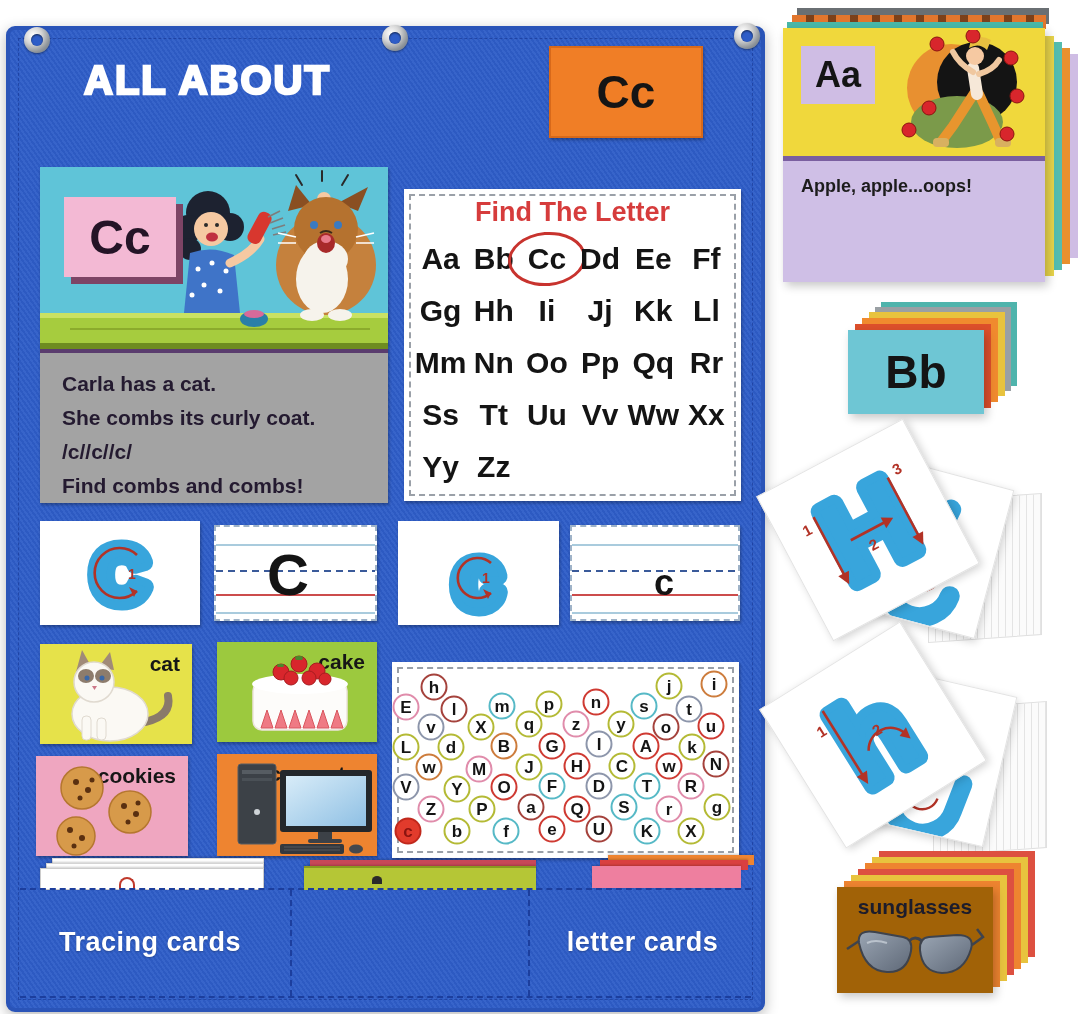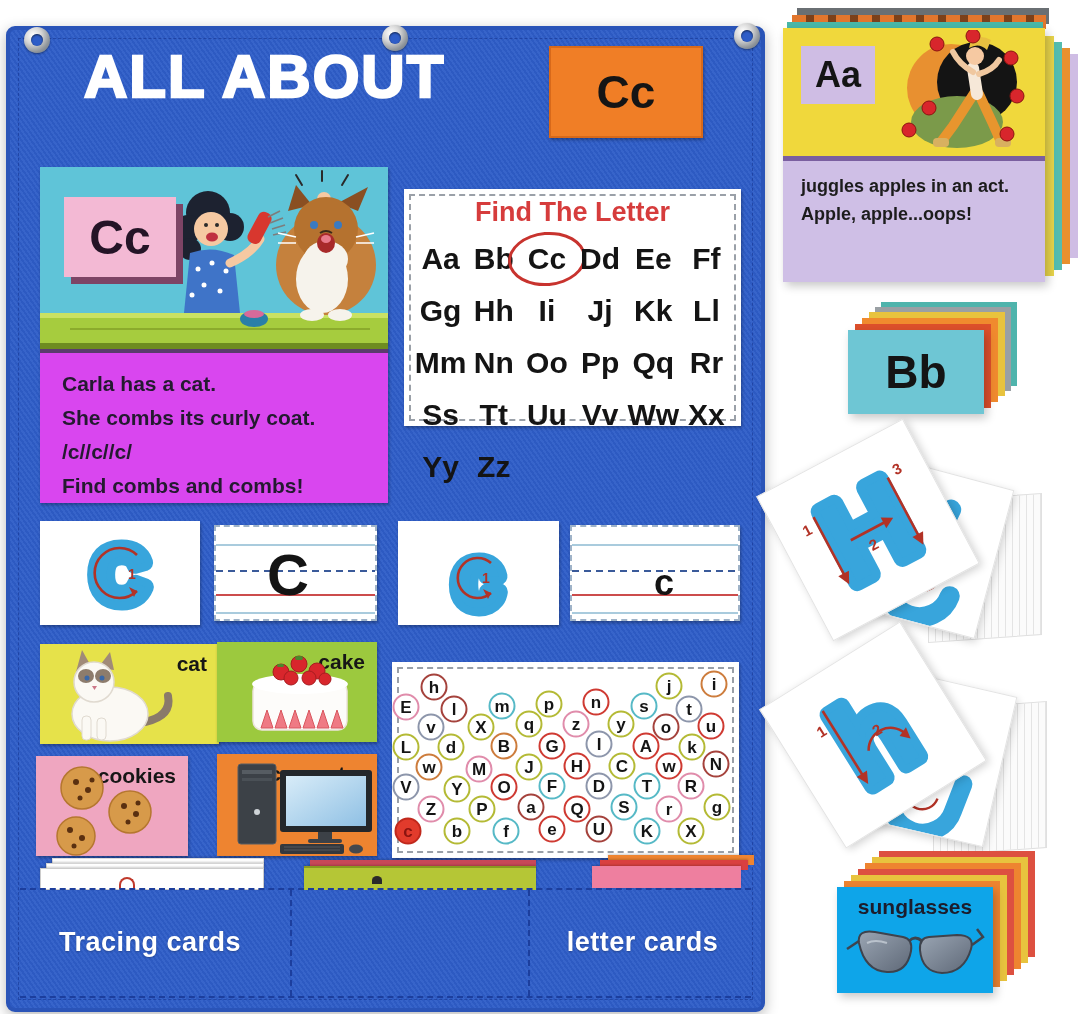--- a/index.html
+++ b/index.html
@@ -8,37 +8,37 @@
   
   #chart{position:absolute;left:6px;top:26px;width:751px;height:978px;background:#2e5dc8;
          border:4px solid #2a54b8;border-radius:9px;box-shadow:0 4px 14px rgba(0,0,0,.28)}
   #chart .texture{position:absolute;inset:0;border-radius:6px;pointer-events:none;
       background:repeating-linear-gradient(55deg,rgba(255,255,255,.045) 0 2px,rgba(0,0,0,.03) 2px 4px)}
   .stitch{position:absolute;border-color:#1c3e9d;pointer-events:none}
   .grommet{position:absolute;width:26px;height:26px;border-radius:50%;
       background:radial-gradient(circle at 35% 32%,#ffffff,#d6d6d6 35%,#8f959b 68%,#666c72);box-shadow:0 1px 2px rgba(0,0,0,.4)}
   .grommet .hole{position:absolute;left:7px;top:7px;width:12px;height:12px;border-radius:50%;
       background:#2e5dc8;box-shadow:inset 0 1px 2px rgba(0,0,0,.6)}
-  .chart-title{position:absolute;left:74px;top:12px;color:#fff;font-weight:bold;font-size:60px;
+  .chart-title{position:absolute;left:74px;top:28px;color:#fff;font-weight:bold;font-size:40px;
       letter-spacing:2px;-webkit-text-stroke:2.5px #fff;text-shadow:0 1px 1px rgba(0,0,0,.15)}
   .header-card{position:absolute;left:539px;top:16px;width:150px;height:88px;background:#f07e26;
       border:2px solid #d8691a;display:flex;align-items:center;justify-content:center;
       font-size:46px;font-weight:bold;color:#151515;box-shadow:1px 2px 3px rgba(0,0,0,.3)}
   .card{position:absolute;background:#fff;box-shadow:1px 2px 3px rgba(0,0,0,.3)}
   
   .story-card{left:30px;top:137px;width:348px;height:336px;background:#5fc4d8;overflow:hidden}
   .story-top{position:absolute;left:0;top:0;width:348px;height:182px}
   .story-label{position:absolute;left:24px;top:30px;width:112px;height:80px;background:#f3b9d4;
       box-shadow:7px 7px 0 #7d4465;display:flex;align-items:center;justify-content:center;
       font-size:48px;font-weight:bold;color:#241427}
-  .story-text{position:absolute;left:0;top:182px;width:348px;height:154px;background:#d946ef;
+  .story-text{position:absolute;left:0;top:182px;width:348px;height:154px;background:#a3a3a3;
       border-top:4px solid #5a3c6e;padding:14px 0 0 22px;box-sizing:border-box}
   .story-text div{font-size:21px;font-weight:bold;color:#241a30;line-height:34px}
   
-  .find-letter{left:394px;top:159px;width:337px;height:237px}
+  .find-letter{left:394px;top:159px;width:337px;height:312px}
   .dash-inner{position:absolute;inset:5px;border:2px dashed #9aa0a8}
   .fl-title{position:absolute;left:0;right:0;top:8px;text-align:center;color:#d63c3c;
       font-size:27px;font-weight:bold}
   .fl-grid{position:absolute;left:10px;right:8px;top:44px;bottom:6px;display:grid;
       grid-template-columns:repeat(6,1fr);grid-auto-rows:52px}
   .fl-cell{display:flex;align-items:center;justify-content:center;font-size:30px;font-weight:bold;
       color:#141414;position:relative}
   .fl-ring{position:absolute;left:50%;top:50%;width:72px;height:48px;transform:translate(-50%,-50%) rotate(-5deg);
       border:3.5px solid #c8332e;border-radius:50%}
   
@@ -70,21 +70,21 @@
       display:flex;align-items:center;justify-content:center;font-size:36px;font-weight:bold;color:#141414}
   .aa-text{position:absolute;left:18px;top:144px}
   .aa-text div{font-size:18px;font-weight:bold;color:#1c1c1c;line-height:28px}
   .bb-front{left:848px;top:330px;width:136px;height:84px;background:#6ec6d4;display:flex;
       align-items:center;justify-content:center;font-size:46px;font-weight:bold;color:#141414}
   .edge{position:absolute}
   .fan{position:absolute;background:#fbfbfb;border:1px solid #e0e0e0;
       background-image:repeating-linear-gradient(90deg,transparent 0 6px,#e4e4e4 6px 7px)}
   .tcard{position:absolute;background:#fff;border:1px solid #e3e3e3;overflow:hidden;
       box-shadow:2px 3px 8px rgba(0,0,0,.18)}
-  .sg-front{left:837px;top:887px;width:156px;height:106px;background:#0ea5e9}
+  .sg-front{left:837px;top:887px;width:156px;height:106px;background:#a16207}
   .sg-label{position:absolute;top:8px;left:0;right:0;text-align:center;font-size:21px;
       font-weight:bold;color:#1c1c2c}
 </style>
 </head>
 <body>
 
 <div id="chart">
   <div class="texture"></div>
   <div class="stitch" style="left:8px;top:8px;right:8px;bottom:8px;border:1px dashed rgba(20,50,140,.55)"></div>
 
@@ -233,21 +233,21 @@
   <div class="card trace-card lines-card" style="left:560px;top:495px;width:170px;height:96px">
     <svg width="166" height="92" viewBox="0 0 166 92">
       <line x1="0" y1="18" x2="166" y2="18" stroke="#a9cbdd" stroke-width="2"></line>
       <line x1="0" y1="44" x2="166" y2="44" stroke="#3a5a9a" stroke-width="2" stroke-dasharray="7 5"></line>
       <line x1="0" y1="68" x2="166" y2="68" stroke="#cc4c4c" stroke-width="2"></line>
       <line x1="0" y1="86" x2="166" y2="86" stroke="#a9cbdd" stroke-width="2"></line>
       <text x="92" y="68" text-anchor="middle" font-family="Liberation Sans,sans-serif" font-weight="bold" font-size="36" fill="#141414">c</text>
     </svg>
   </div>
 
-  <div class="card photo-card" style="left: 30px; top: 614px; width: 152px; height: 100px; background: rgb(230, 226, 74); padding-left: 27px;">
+  <div class="card photo-card" style="left: 30px; top: 614px; width: 152px; height: 100px; background: rgb(230, 226, 74);">
     <span class="photo-label">cat</span>
     <svg class="photo-art" width="150" height="100" viewBox="0 0 150 100">
       <path d="M105 78 Q132 72 128 52" stroke="#8a7a6a" stroke-width="8" fill="none" stroke-linecap="round"></path>
       <ellipse cx="70" cy="70" rx="38" ry="27" fill="#fbf9f4" stroke="#e0dad0" stroke-width="1.5"></ellipse>
       <polygon points="36,28 42,6 52,24" fill="#a08a78"></polygon>
       <polygon points="58,24 70,8 74,26" fill="#a08a78"></polygon>
       <circle cx="54" cy="38" r="20" fill="#fbf9f4" stroke="#e0dad0" stroke-width="1.5"></circle>
       <ellipse cx="46" cy="32" rx="8" ry="7" fill="#8d7c6c"></ellipse>
       <ellipse cx="63" cy="32" rx="8" ry="7" fill="#8d7c6c"></ellipse>
       <circle cx="47" cy="34" r="2.5" fill="#3a68a8"></circle>
@@ -456,21 +456,20 @@
           <circle cx="118" cy="104" r="7"></circle>
         <circle cx="20" cy="100" r="7"></circle>
       </g>
     </svg>
     <div class="aa-label">
       <span>Aa</span>
     </div>
   </div>
   <div class="aa-divider"></div>
   <div class="aa-text">
-    <div>juggles apples in an act.</div>
     <div>Apple, apple...oops!</div>
   </div>
 </div>
 
 <div class="edge" style="left:881px;top:302px;width:136px;height:84px;background:#4fb4ac"></div>
 <div class="edge" style="left:875px;top:307px;width:136px;height:84px;background:#9aa0a4"></div>
 <div class="edge" style="left:869px;top:312px;width:136px;height:84px;background:#e8c33e"></div>
 <div class="edge" style="left:862px;top:318px;width:136px;height:84px;background:#f08a2e"></div>
 <div class="edge" style="left:855px;top:324px;width:136px;height:84px;background:#dd4f2b"></div>
 <div class="rcard bb-front">

